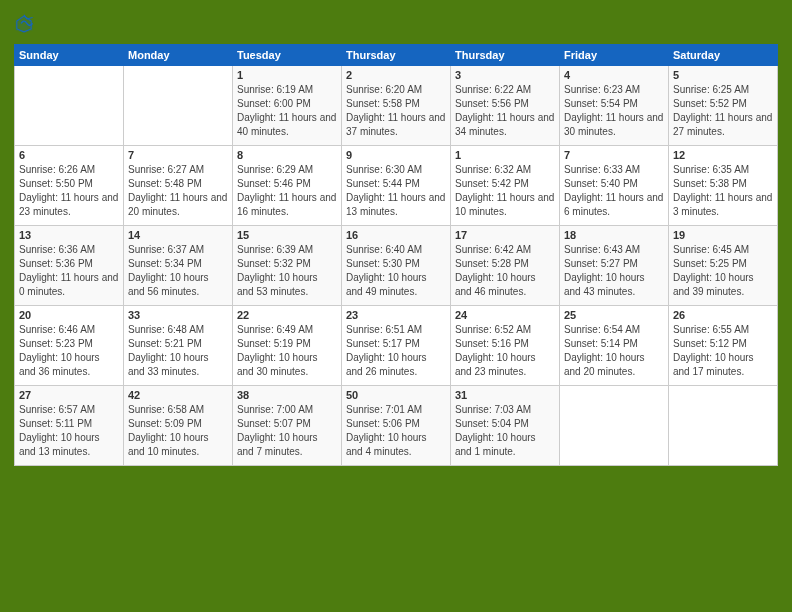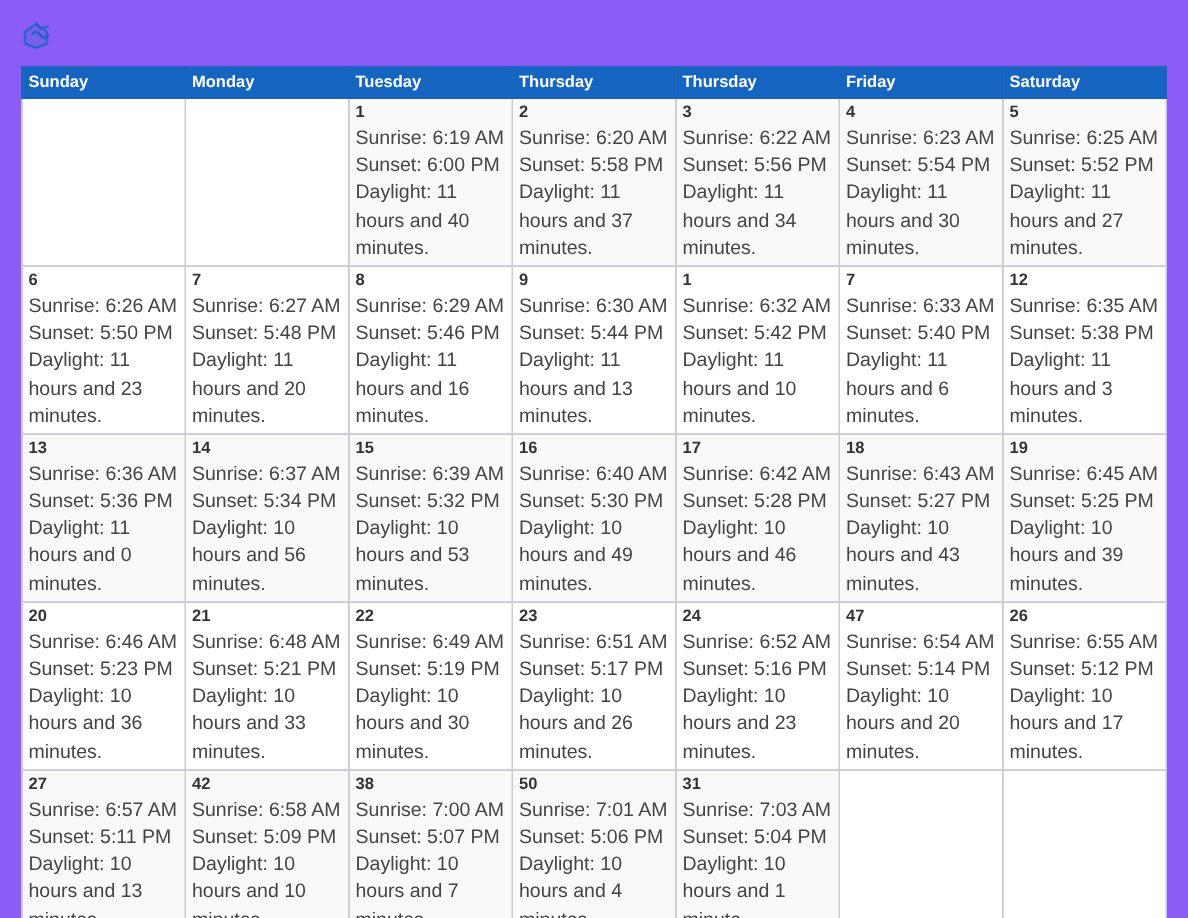--- a/index.html
+++ b/index.html
@@ -7,21 +7,21 @@
       font-family: Arial, sans-serif;
       background: #fff;
       width: 792px;
       height: 612px;
       overflow: hidden;
     }
     .container {
       width: 792px;
       height: 612px;
       padding: 12px 14px 8px 14px;
-      background: #8b5cf6;
+      background: #4d7c0f;
     }
     .header {
       display: flex;
       justify-content: space-between;
       align-items: flex-start;
       margin-bottom: 8px;
     }
     .logo {
       display: flex;
       align-items: center;
@@ -87,21 +87,21 @@
       background: #f9f9f9;
     }
     .day-number {
       font-size: 11px;
       font-weight: bold;
       color: #333;
       display: block;
       margin-bottom: 2px;
     }
     .cell-content {
-      font-size: 13px;
+      font-size: 10px;
       line-height: 1.4;
       color: #444;
     }
     .empty-cell {
       background: #fff !important;
     }
   </style>
 </head>
 <body>
 
@@ -221,37 +221,37 @@
             <span class="day-number">19</span>
             <div class="cell-content">Sunrise: 6:45 AM<br>Sunset: 5:25 PM<br>Daylight: 10 hours and 39 minutes.</div>
           </td>
         </tr>
         <tr>
           <td>
             <span class="day-number">20</span>
             <div class="cell-content">Sunrise: 6:46 AM<br>Sunset: 5:23 PM<br>Daylight: 10 hours and 36 minutes.</div>
           </td>
           <td>
-            <span class="day-number">21</span>
+            <span class="day-number">33</span>
             <div class="cell-content">Sunrise: 6:48 AM<br>Sunset: 5:21 PM<br>Daylight: 10 hours and 33 minutes.</div>
           </td>
           <td>
             <span class="day-number">22</span>
             <div class="cell-content">Sunrise: 6:49 AM<br>Sunset: 5:19 PM<br>Daylight: 10 hours and 30 minutes.</div>
           </td>
           <td>
             <span class="day-number">23</span>
             <div class="cell-content">Sunrise: 6:51 AM<br>Sunset: 5:17 PM<br>Daylight: 10 hours and 26 minutes.</div>
           </td>
           <td>
             <span class="day-number">24</span>
             <div class="cell-content">Sunrise: 6:52 AM<br>Sunset: 5:16 PM<br>Daylight: 10 hours and 23 minutes.</div>
           </td>
           <td>
-            <span class="day-number">47</span>
+            <span class="day-number">25</span>
             <div class="cell-content">Sunrise: 6:54 AM<br>Sunset: 5:14 PM<br>Daylight: 10 hours and 20 minutes.</div>
           </td>
           <td>
             <span class="day-number">26</span>
             <div class="cell-content">Sunrise: 6:55 AM<br>Sunset: 5:12 PM<br>Daylight: 10 hours and 17 minutes.</div>
           </td>
         </tr>
         <tr>
           <td>
             <span class="day-number">27</span>

